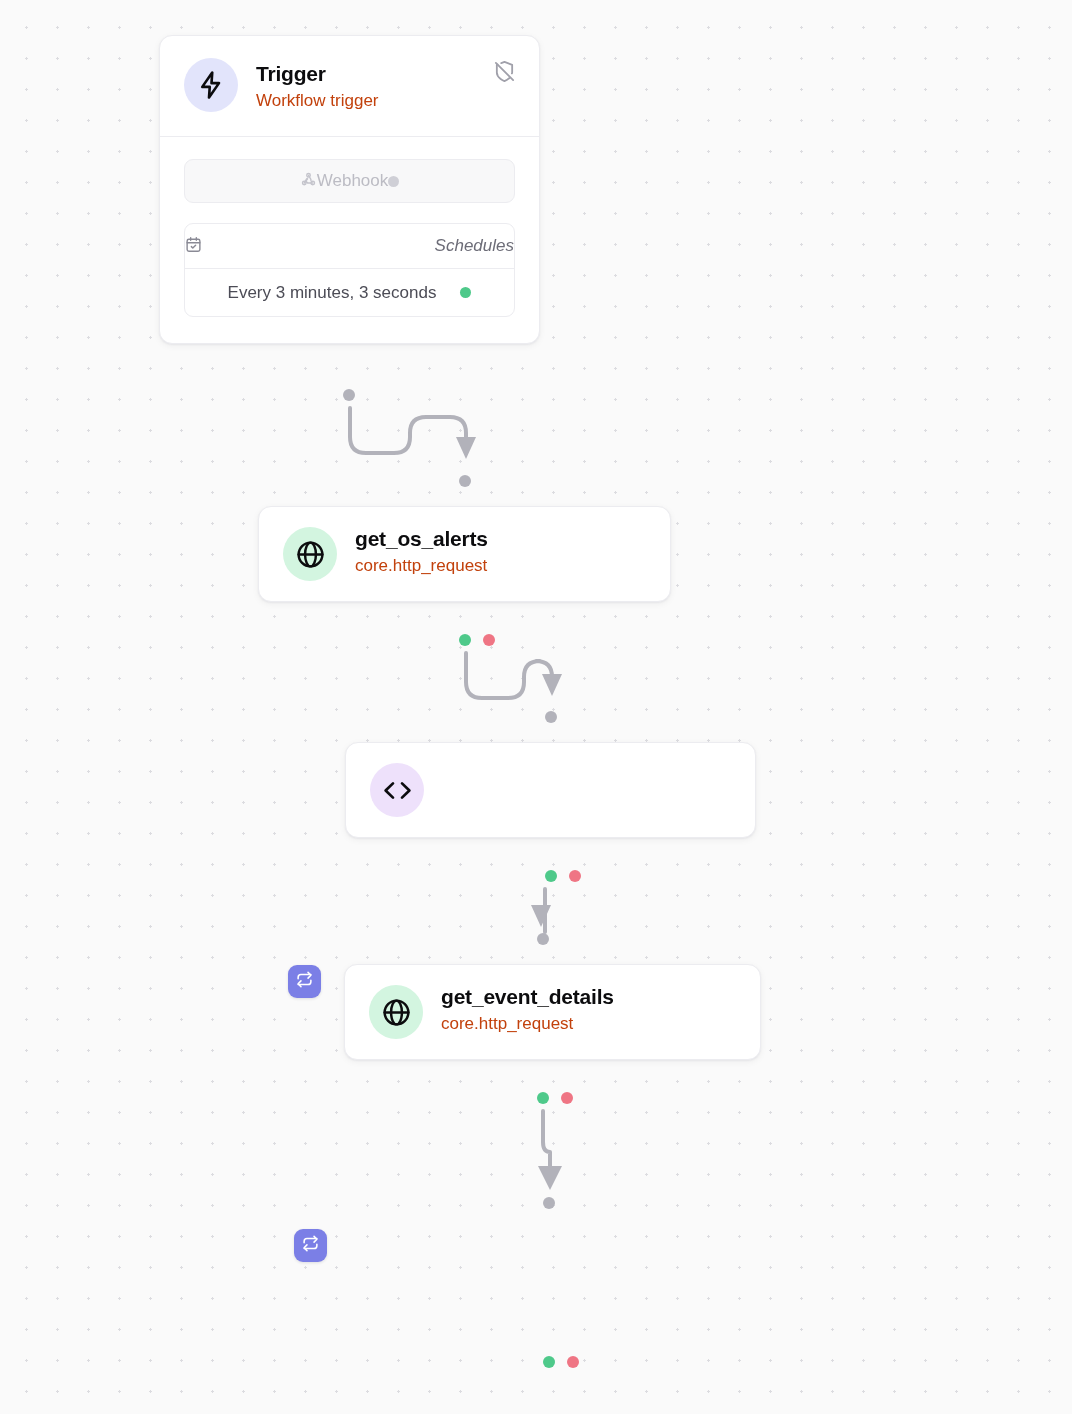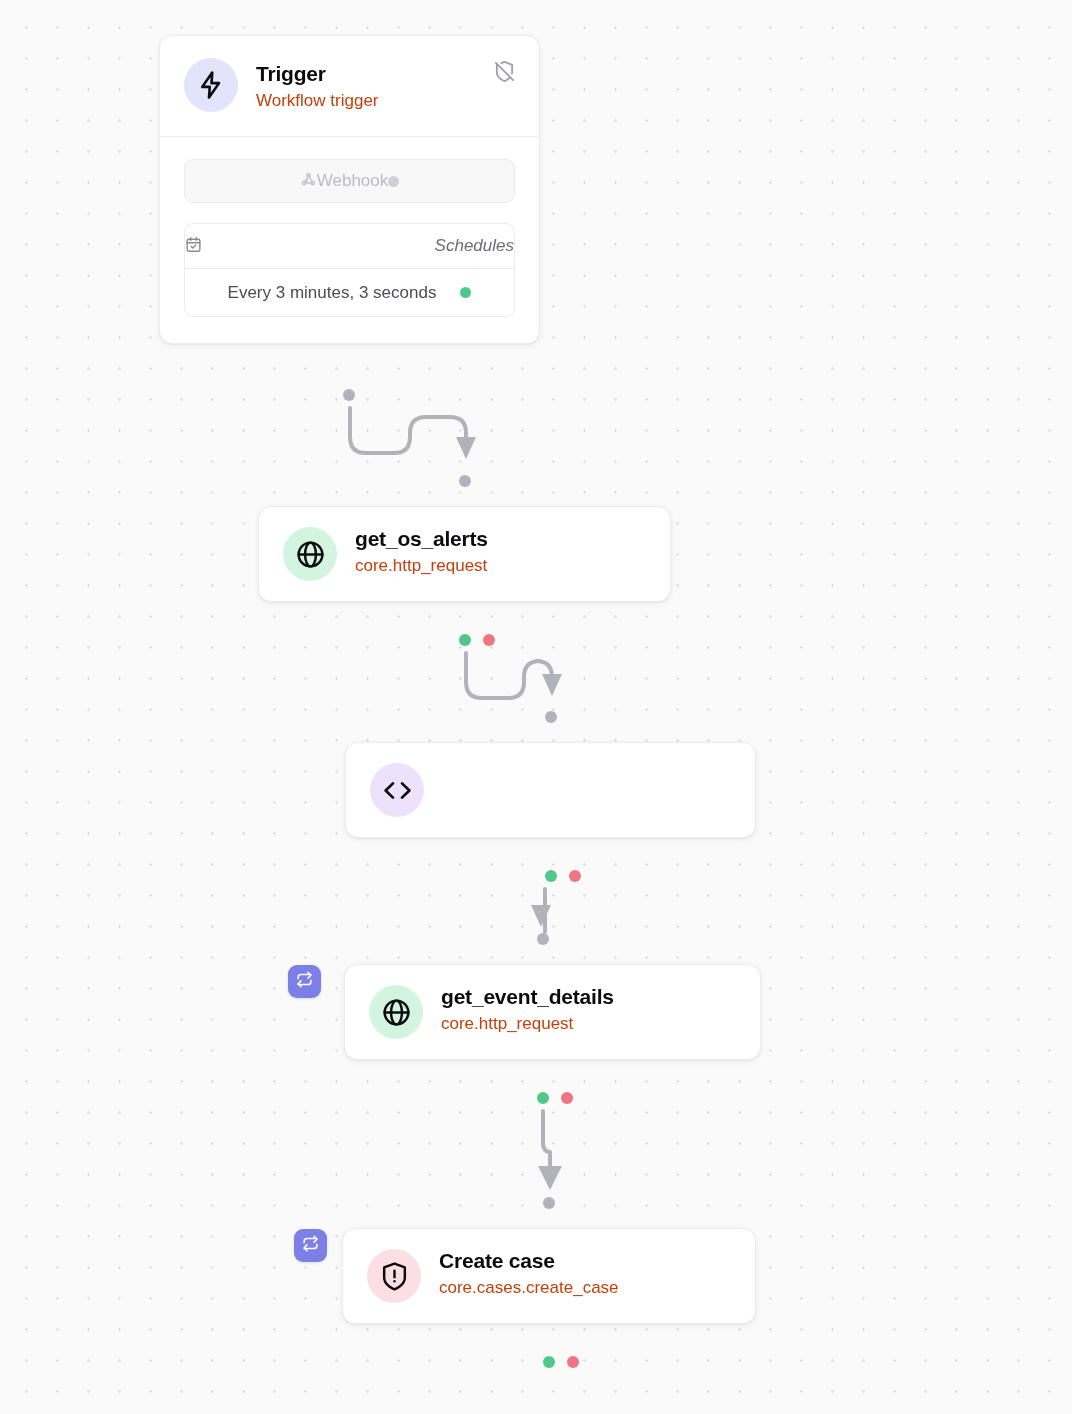--- a/index.html
+++ b/index.html
@@ -347,31 +347,16 @@
   <div class="loop-badge" style="left:294px; top:1229px;">
     <span>
       <svg width="17" height="17" viewBox="0 0 24 24" fill="none" stroke="#ffffff" stroke-width="2.2" stroke-linecap="round" stroke-linejoin="round">
         <polyline points="17,2 21,6 17,10"></polyline>
         <path d="M3 11V9a4 4 0 0 1 4-4h14"></path>
         <polyline points="7,22 3,18 7,14"></polyline>
         <path d="M21 13v2a4 4 0 0 1-4 4H3"></path>
       </svg>
     </span>
   </div>
-  <div class="node" style="left:342px; top:1228px; width:414px;">
-    <div class="node-body">
-      <div class="node-icon icon-pink">
-        <svg width="31" height="31" viewBox="0 0 24 24" fill="none" stroke="#0c0c0e" stroke-width="1.9" stroke-linecap="round" stroke-linejoin="round">
-          <path d="M12 22s8-3 8-9V5l-8-3-8 3v8c0 6 8 9 8 9z"></path>
-          <line x1="12" y1="7.5" x2="12" y2="12.5"></line>
-          <line x1="12" y1="15.6" x2="12" y2="15.7"></line>
-        </svg>
-      </div>
-      <div class="node-text">
-        <div class="node-title">Create case</div>
-        <div class="node-subtitle">core.cases.create_case</div>
-      </div>
-    </div>
-  </div>
   <div class="handle handle-green" style="left:543px; top:1356px;"></div>
   <div class="handle handle-red" style="left:567px; top:1356px;"></div>
 
 </div>
 
 </body></html>

